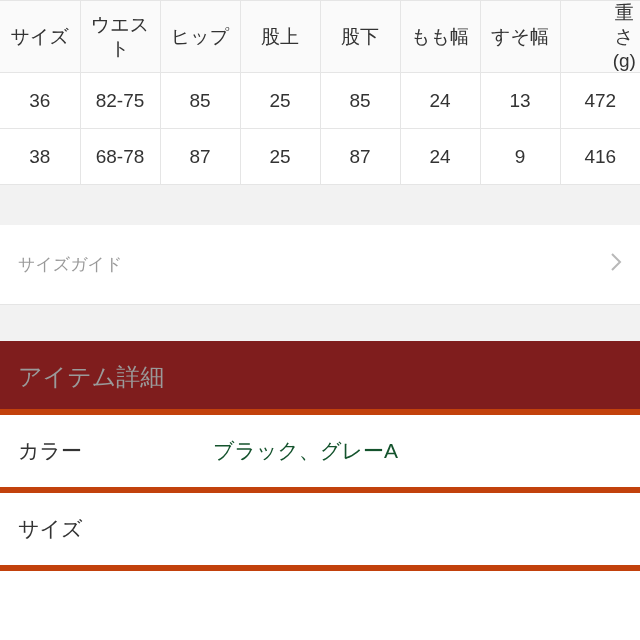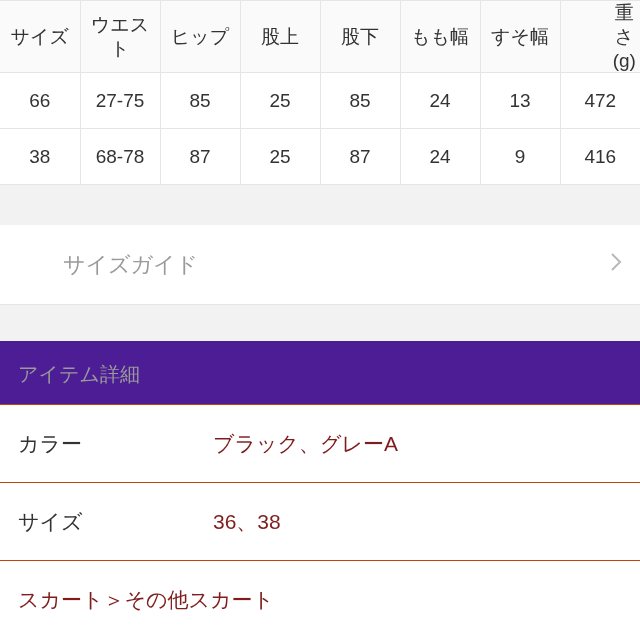--- a/index.html
+++ b/index.html
@@ -40,54 +40,53 @@
   .nav-row {
     display: flex;
     align-items: center;
     justify-content: space-between;
     height: 80px;
     padding: 0 18px 0 18px;
     border-bottom: 1px solid #e5e5e5;
     background: #fff;
   }
   .nav-row .label {
-    font-size: 22px;
+    font-size: 17px;
     color: #9a9a9a;
-    margin-left: 45px;
   }
   .chevron {
     color: #b8b8b8;
     font-size: 22px;
   }
   .gap-band2 {
     height: 36px;
     background: #f2f2f2;
   }
   .section-header {
     padding: 20px 18px 16px;
-    font-size: 20px;
+    font-size: 24px;
     color: #9a9a9a;
-    background: #4c1d95;
+    background: #7f1d1d;
   }
   .detail-row {
     display: flex;
     align-items: center;
     height: 78px;
     padding: 0 18px;
-    border-top: 1px solid #c2410c;
+    border-top: 6px solid #c2410c;
     background: #fff;
   }
   .detail-row .key {
     width: 195px;
     font-size: 21px;
     color: #333;
   }
   .detail-row .val {
     font-size: 21px;
-    color: #7f1d1d;
+    color: #14532d;
   }
   .size-table tr:first-child th:first-child,
   .size-table tr td:first-child { border-left: none; }
   .size-table tr:first-child th:last-child,
   .size-table tr td:last-child { border-right: none; }
 </style>
 </head>
 <body>
 
 <table class="size-table">
@@ -98,22 +97,22 @@
 ト</th>
     <th>ヒップ</th>
     <th>股上</th>
     <th>股下</th>
     <th>もも幅</th>
     <th>すそ幅</th>
     <th style="white-space:pre-line;padding-left:48px;">重さ
 (g)</th>
   </tr>
   <tr>
-    <td>66</td>
-    <td>27-75</td>
+    <td>36</td>
+    <td>82-75</td>
     <td>85</td>
     <td>25</td>
     <td>85</td>
     <td>24</td>
     <td>13</td>
     <td>472</td>
   </tr>
   <tr>
     <td>38</td>
     <td>68-78</td>
@@ -141,17 +140,15 @@
 <div class="gap-band2"></div>
 
 <div class="section-header">アイテム詳細</div>
 
 <div class="detail-row">
   <div class="key">カラー</div>
   <div class="val">ブラック、グレーA</div>
 </div>
 <div class="detail-row">
   <div class="key">サイズ</div>
-  <div class="val">36、38</div>
 </div>
 <div class="detail-row">
-  <div class="val">スカート＞その他スカート</div>
 </div>
 
 </body></html>

